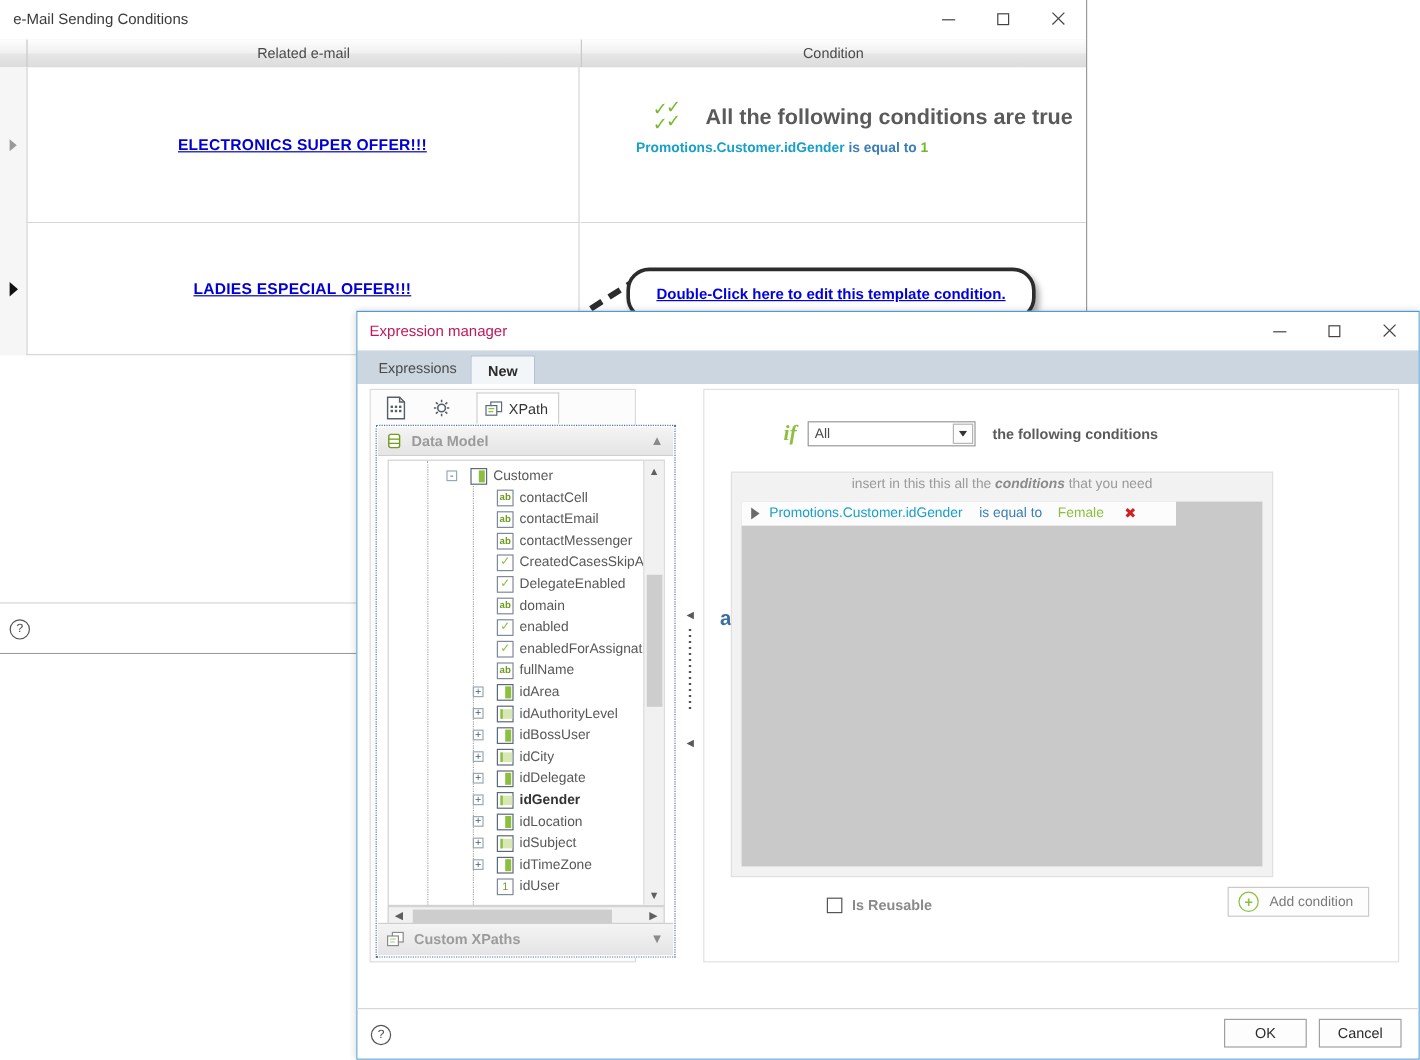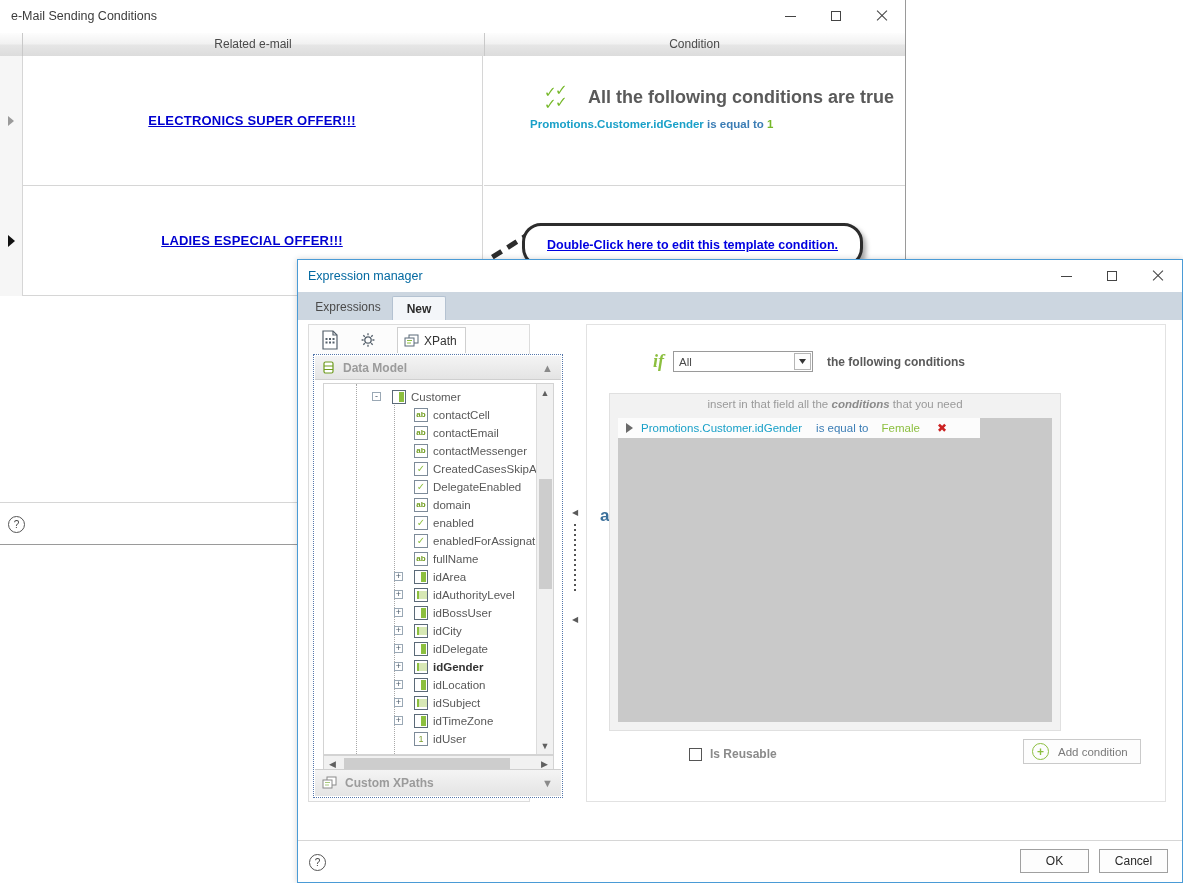--- a/index.html
+++ b/index.html
@@ -112,21 +112,21 @@
   }
   #callout-arrow{position:absolute;left:440px;top:228px;width:95px;height:60px;z-index:39;}
 
   
   #em{
     position:absolute;left:297px;top:259px;width:886px;height:624px;
     background:#ffffff;border:1px solid #4a9bd6;box-sizing:border-box;z-index:60;
     box-shadow:0 0 6px rgba(0,0,0,.18);
   }
   #em-titlebar{position:absolute;left:0;top:0;right:0;height:32px;background:#fff;}
-  #em-title{position:absolute;left:10px;top:9px;font-size:12.5px;color:#0369a1;}
+  #em-title{position:absolute;left:10px;top:9px;font-size:12.5px;color:#be185d;}
   #em-min{right:93px;} #em-max{right:47px;} #em-close{right:1px;}
 
   
   #em-tabs{
     position:absolute;left:0;top:32px;right:0;height:28px;
     background:#ccd6e0;border-bottom:1px solid #b4c2d1;
   }
   .em-tab{
     position:absolute;top:4px;height:24px;line-height:23px;text-align:center;
     font-size:12px;color:#4a4a4a;cursor:pointer;box-sizing:border-box;
@@ -553,21 +553,21 @@
         <span id="if-text">the following conditions</span>
       </div>
 
       <div id="and-label">and</div>
       <svg id="brace" viewBox="0 0 22 260" preserveAspectRatio="none">
         <path d="M20 2 C11 2 13 10 13 26 C13 110 13 110 3 130 C13 150 13 150 13 234 C13 250 11 258 20 258" fill="none" stroke="#9bb3c4" stroke-width="2"></path>
       </svg>
 
       <div id="cond-box">
         <div id="cond-hint">
-          <span>insert in that field all the</span>
+          <span>insert in this this all the</span>
           <i>conditions</i>
           <span>that you need</span>
         </div>
         <div id="cond-inner">
           <div id="cond-row">
             <span class="rowtri"></span>
             <span class="cr-path">Promotions.Customer.idGender</span>
             <span class="cr-op">is equal to</span>
             <span class="cr-val">Female</span>
             <span class="cr-del">✖</span>

